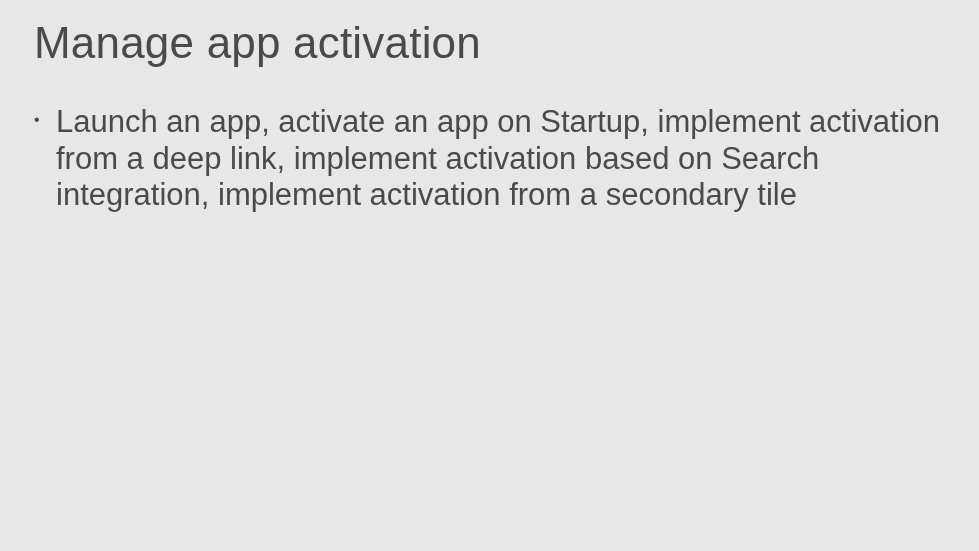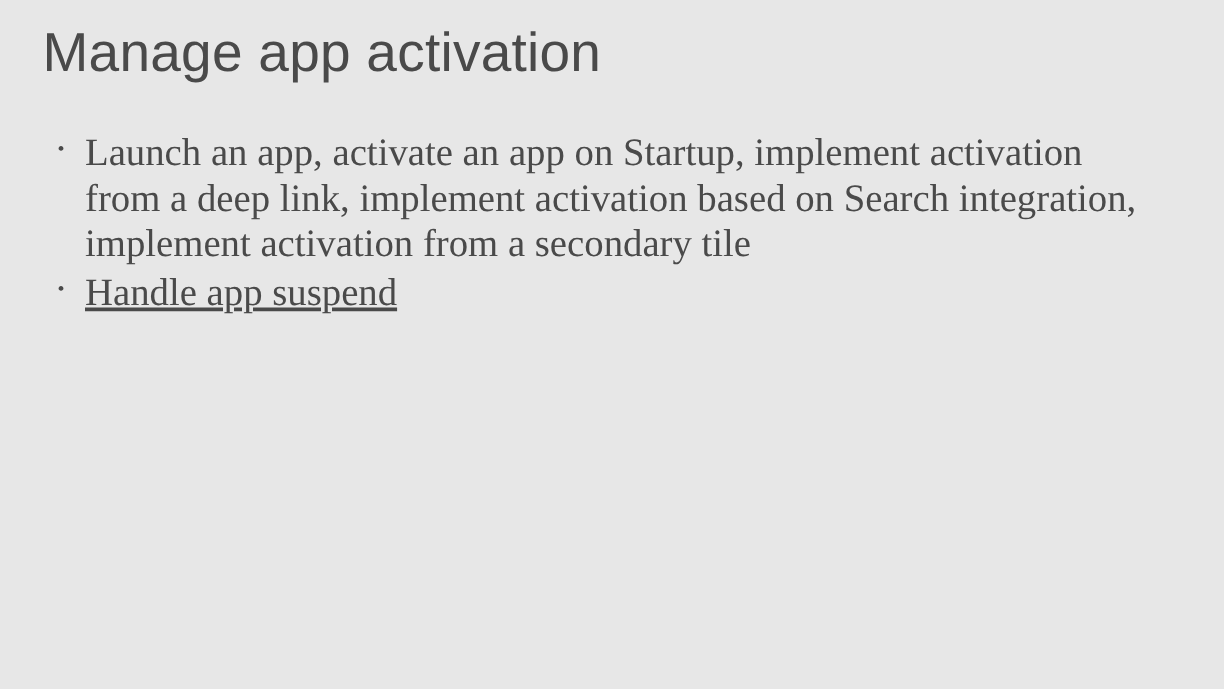--- a/index.html
+++ b/index.html
@@ -19,23 +19,22 @@
   }
   .title {
     font-size: 44px;
     font-weight: 300;
     color: #4a4a4a;
     margin: 0 0 36px 0;
     letter-spacing: 0.2px;
   }
   ul.bullets {
     list-style: none;
-    margin: 12px;
+    margin: 0;
     padding: 0;
-    font-family: Liberation Serif, serif;
   }
   ul.bullets > li {
     position: relative;
     padding-left: 22px;
     font-size: 31px;
     line-height: 1.18;
     color: #4a4a4a;
     font-weight: 300;
     margin-bottom: 2px;
   }
@@ -55,17 +54,14 @@
 </style>
 </head>
 <body>
 
 <div class="slide">
   <h1 class="title">Manage app activation</h1>
   <ul class="bullets">
     <li>
       <span>Launch an app, activate an app on Startup, implement activation from a deep link, implement activation based on Search integration, implement activation from a secondary tile</span>
     </li>
-    <li>
-      <a class="doc-link">Handle app suspend</a>
-    </li>
   </ul>
 </div>
 
 </body></html>

